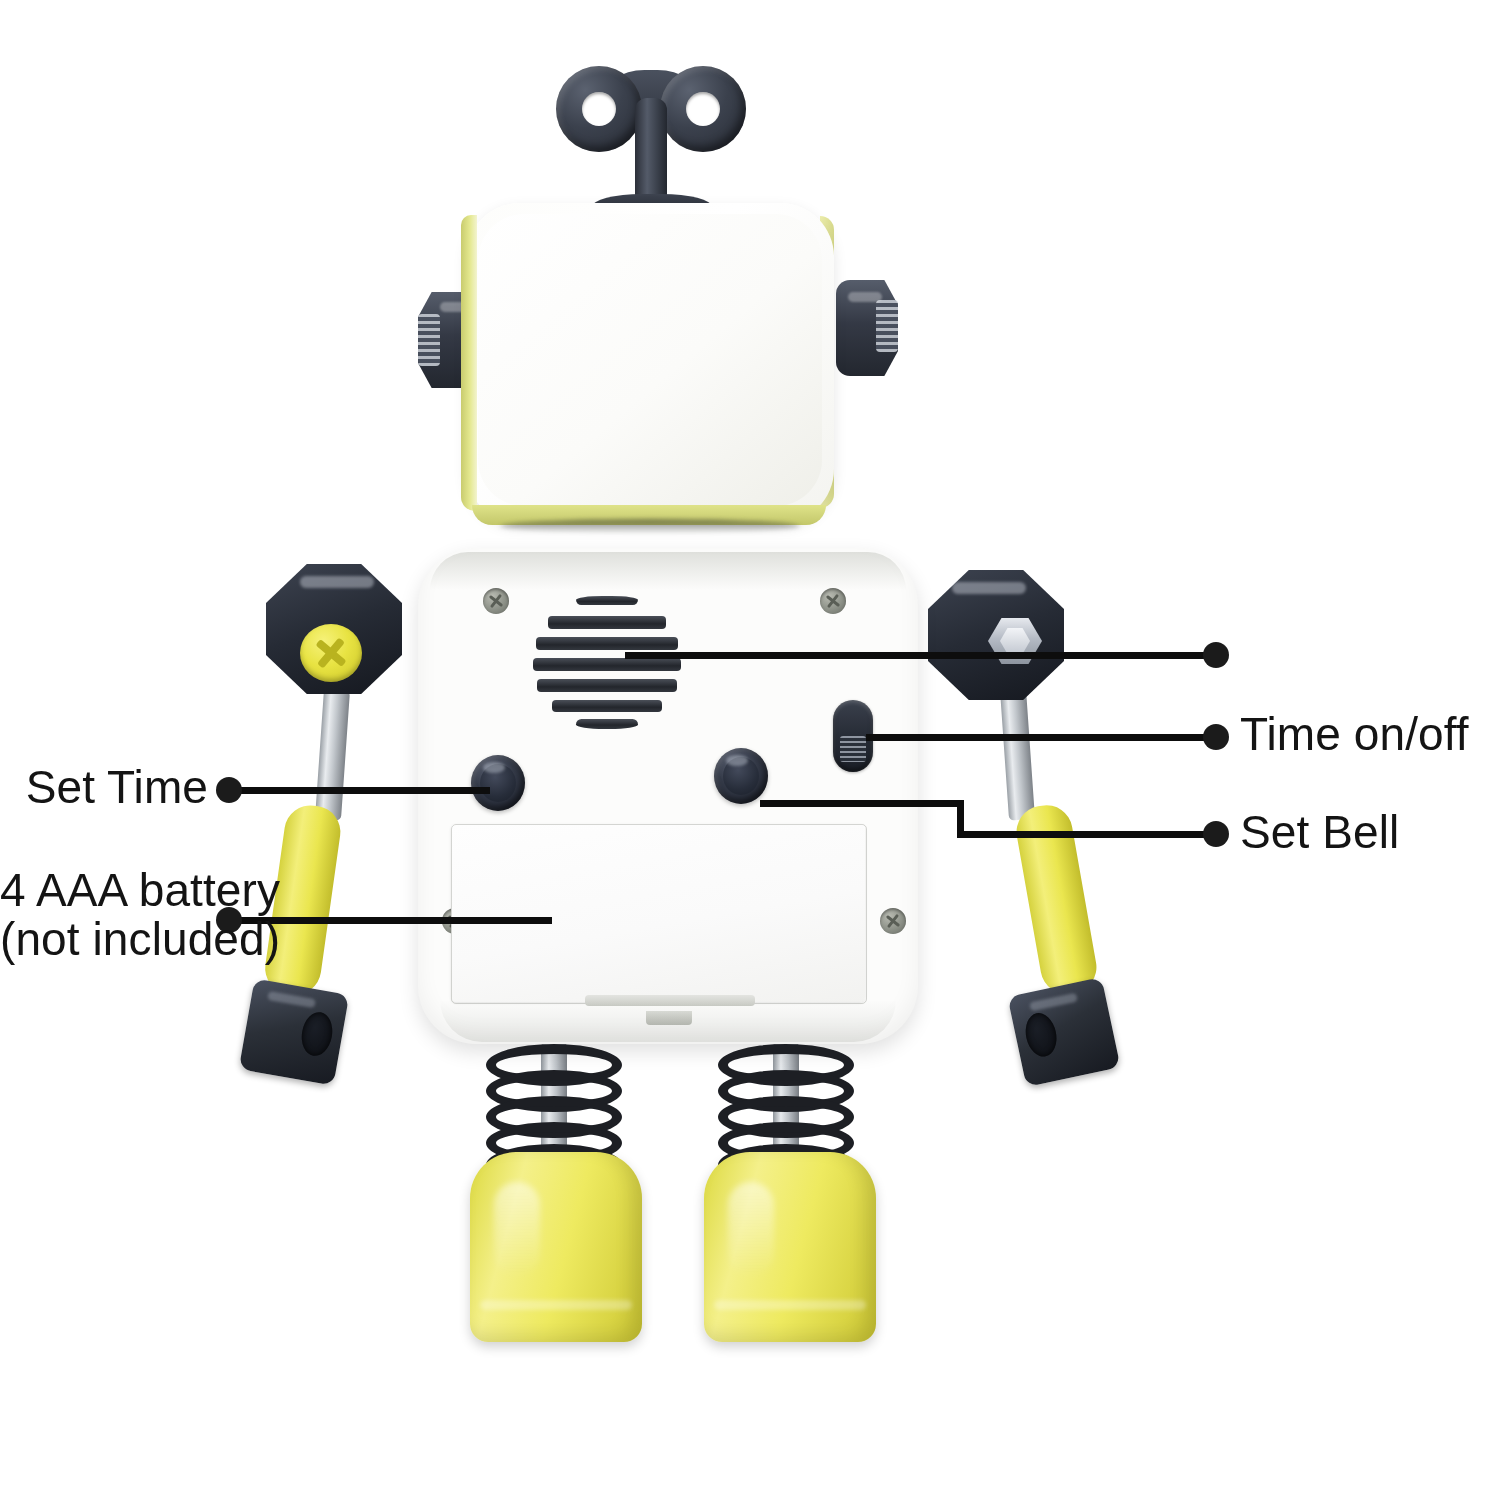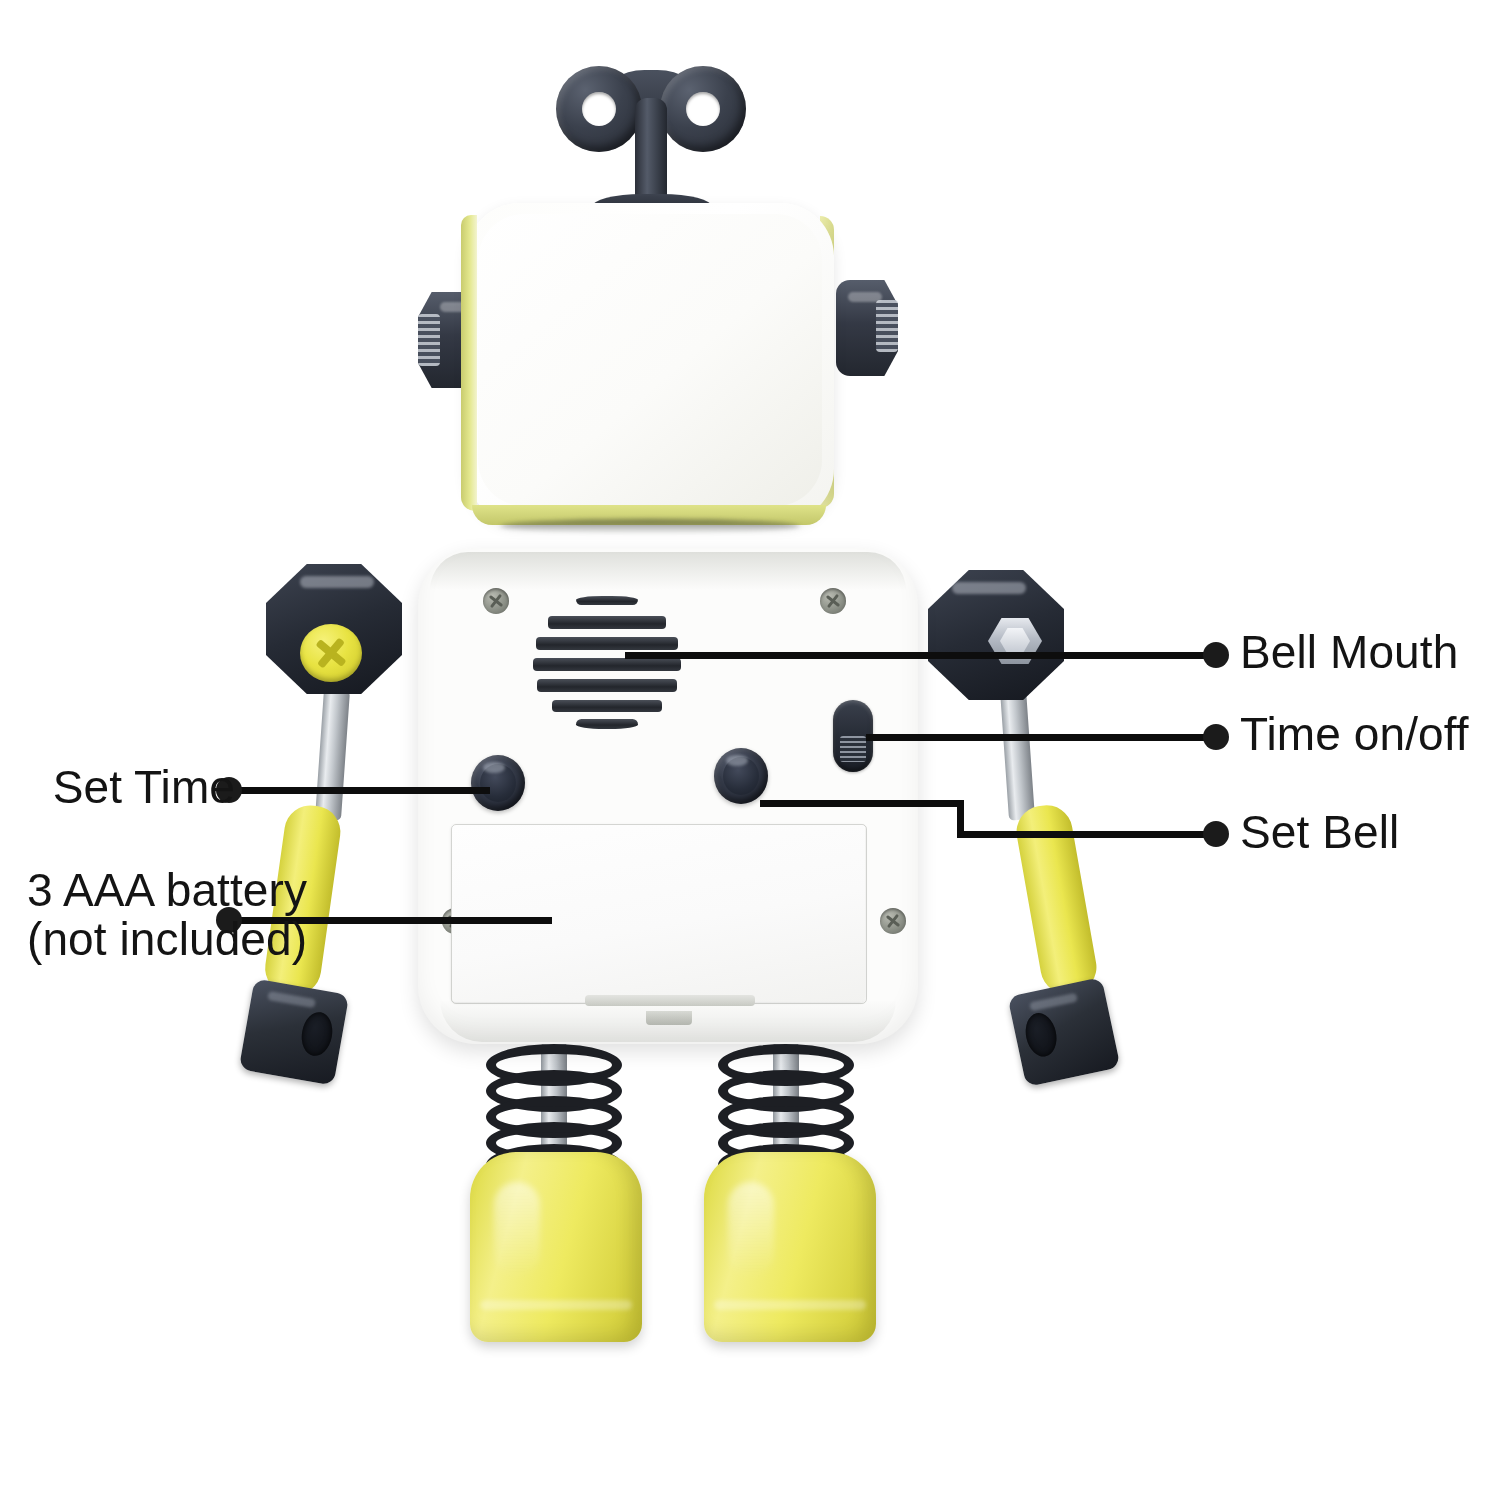--- a/index.html
+++ b/index.html
@@ -16,21 +16,21 @@
   
   .callout-label{
     position:absolute;
     font-size:46px;
     line-height:1.06;
     color:#141414;
     white-space:pre;
     letter-spacing:0.1px;
   }
   .callout-label.right{text-align:left;}
-  .callout-label.left{text-align:right;padding-left:27px;}
+  .callout-label.left{text-align:right;}
   .dot{
     position:absolute;
     width:26px;height:26px;border-radius:50%;
     background:#1b1b1b;
   }
   .lead{
     position:absolute;
     background:#0d0d0d;
   }
   .lead.h{height:7px;}
@@ -458,34 +458,33 @@
     <div class="foot-hl"></div>
     <div class="foot-band"></div>
   </div>
   <div class="abs foot r">
     <div class="foot-hl"></div>
     <div class="foot-band"></div>
   </div>
 
   <div class="lead h" style="left:625px;top:652px;width:592px;"></div>
   <div class="dot" style="left:1203px;top:642px;"></div>
-  <div class="callout-label right" style="left:1240px;top:628px;">Bell Mouth</div>
 
   <div class="lead h" style="left:866px;top:734px;width:351px;"></div>
   <div class="dot" style="left:1203px;top:724px;"></div>
   <div class="callout-label right" style="left:1240px;top:710px;">Time on/off</div>
 
   <div class="lead h" style="left:760px;top:800px;width:204px;"></div>
   <div class="lead v" style="left:957px;top:800px;height:38px;"></div>
   <div class="lead h" style="left:957px;top:831px;width:260px;"></div>
   <div class="dot" style="left:1203px;top:821px;"></div>
   <div class="callout-label right" style="left:1240px;top:808px;">Set Bell</div>
 
   <div class="lead h" style="left:232px;top:787px;width:258px;"></div>
   <div class="dot" style="left:216px;top:777px;"></div>
   <div class="callout-label left" style="left:0px;top:763px;width:208px;">Set Time</div>
 
   <div class="lead h" style="left:232px;top:917px;width:320px;"></div>
   <div class="dot" style="left:216px;top:907px;"></div>
-  <div class="callout-label left" style="left:0px;top:866px;width:270px;">3 AAA battery
+  <div class="callout-label left" style="left:0px;top:866px;width:270px;">4 AAA battery
 (not included)</div>
 
 </div>
 
 </body></html>

